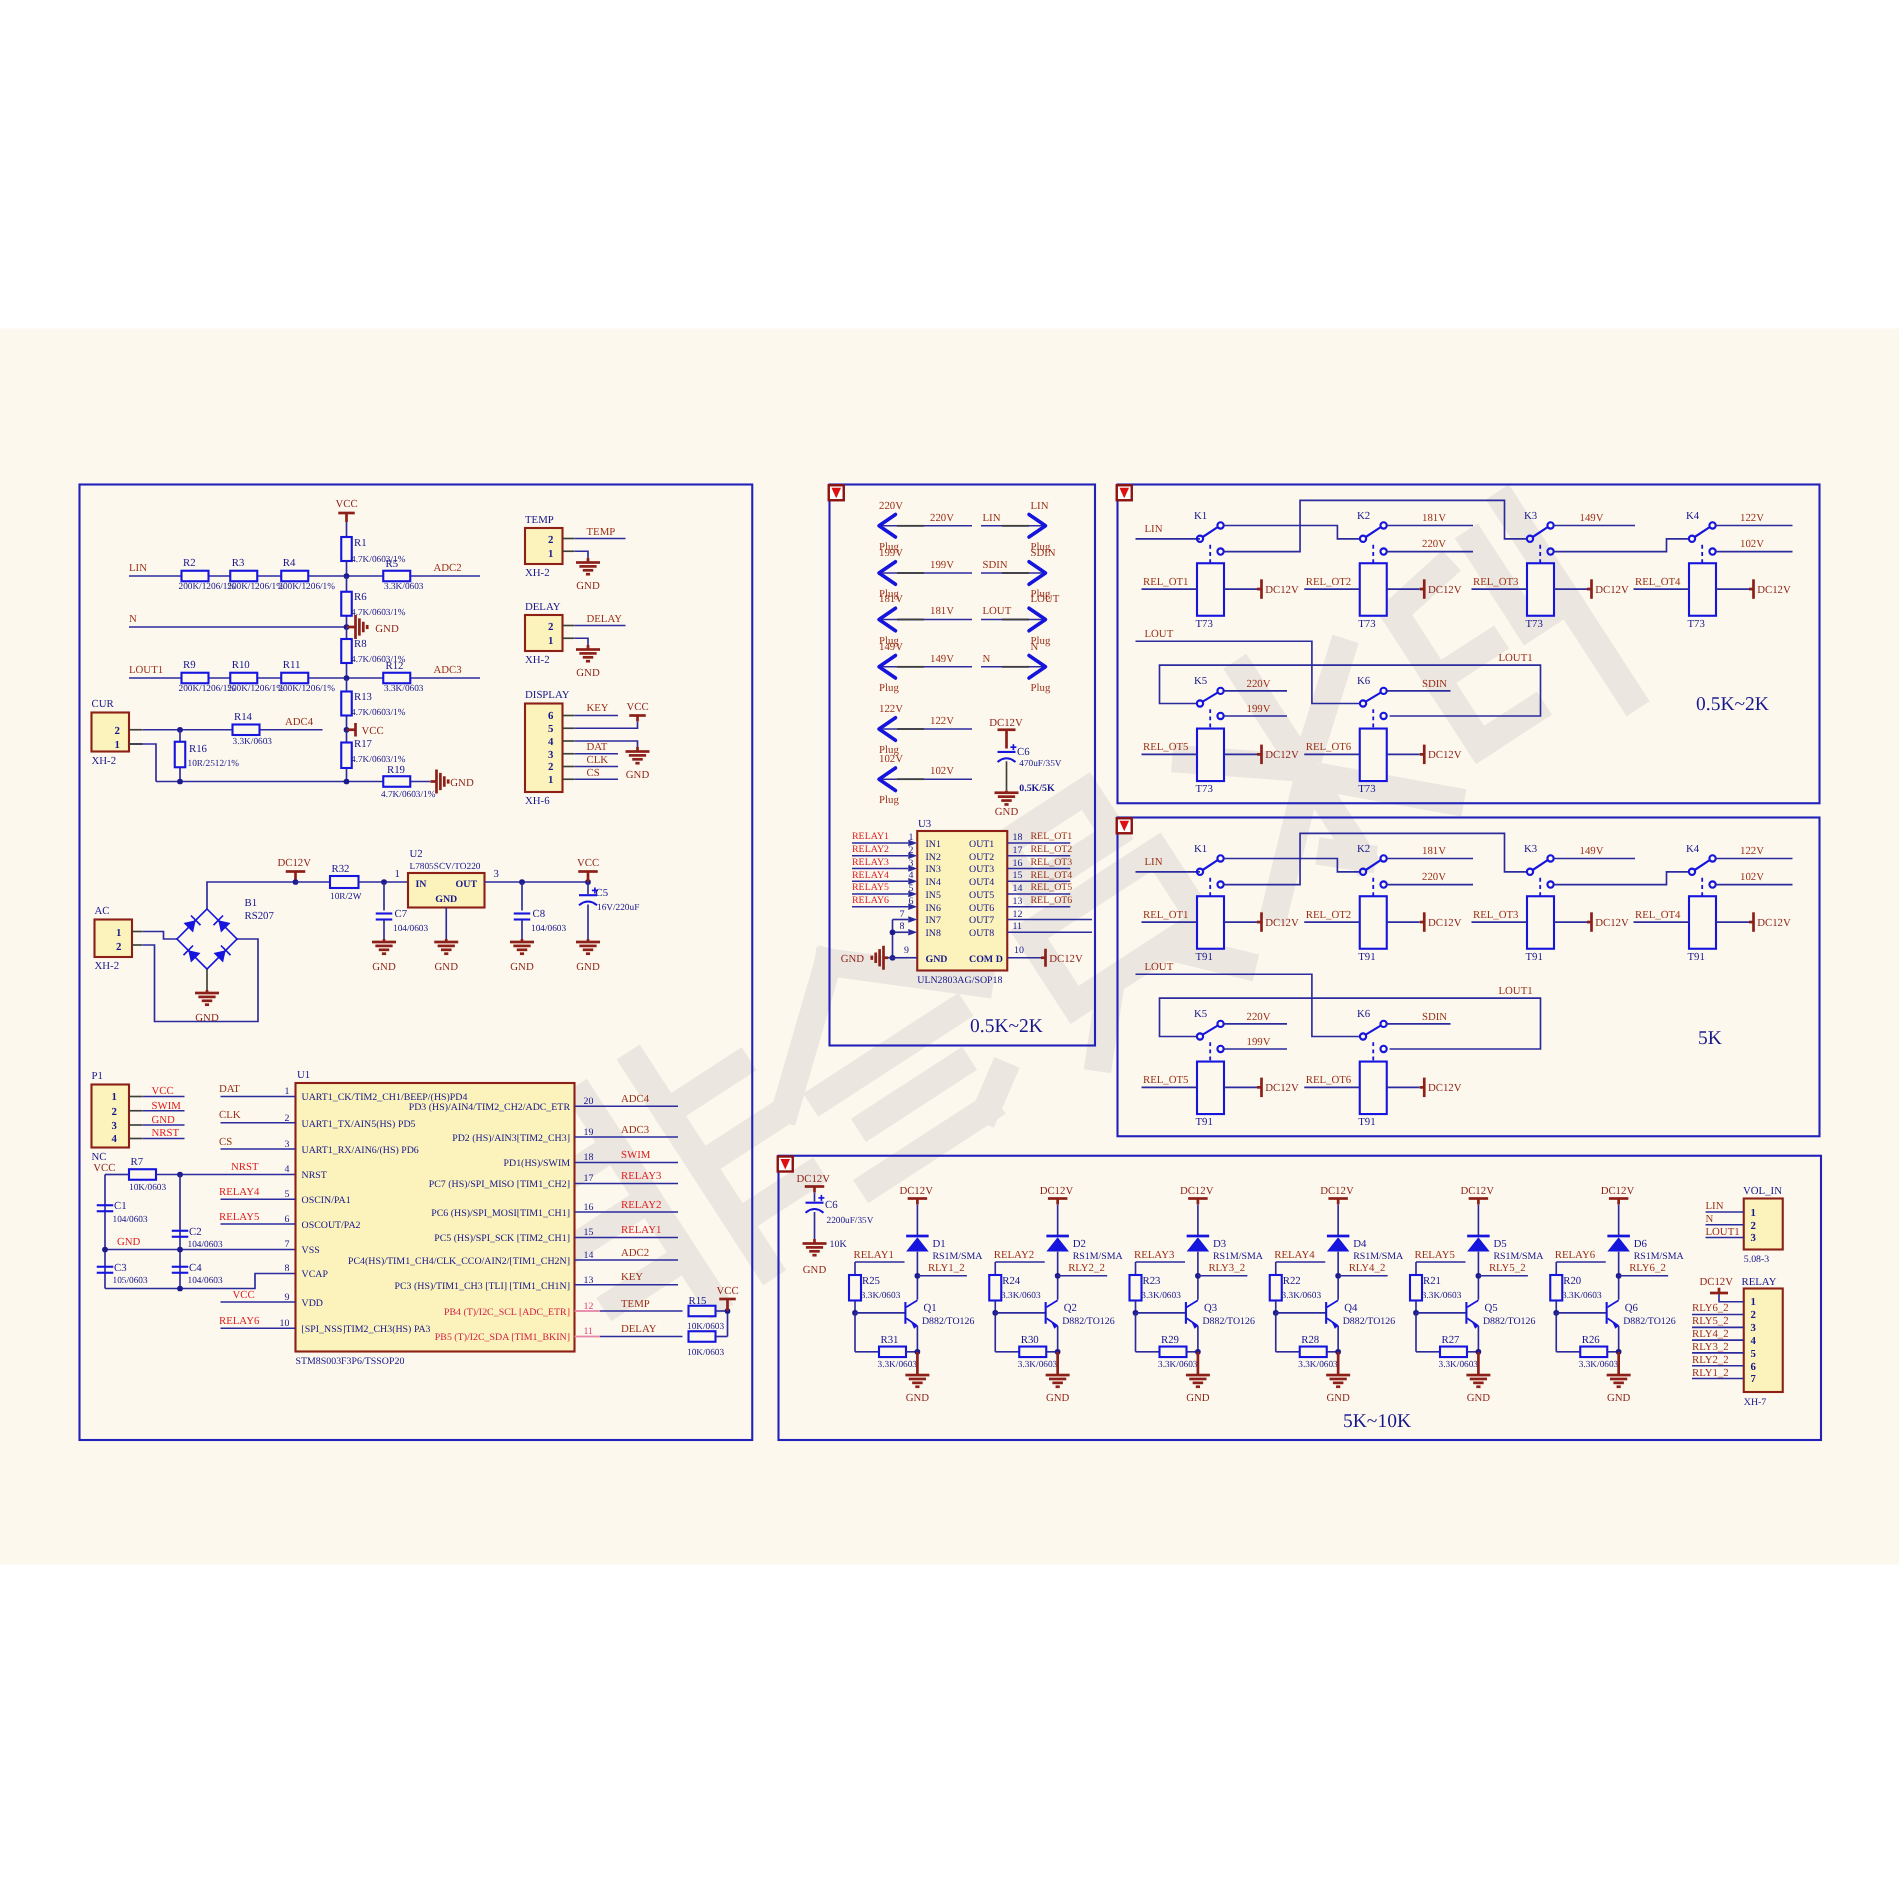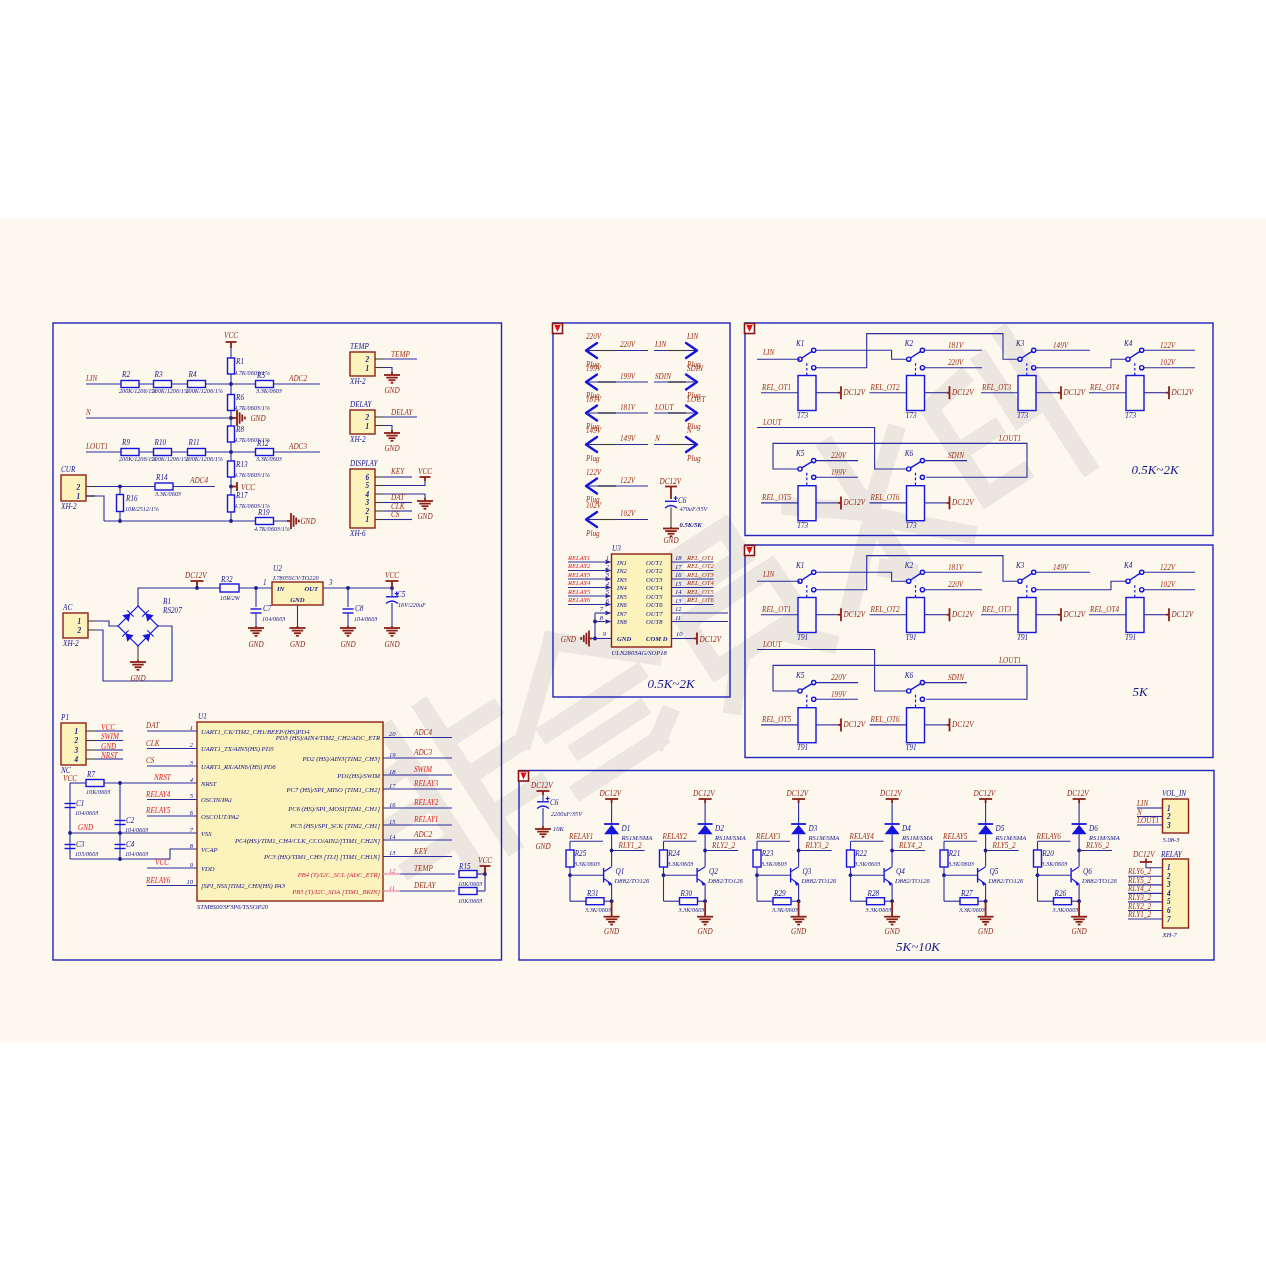--- a/index.html
+++ b/index.html
@@ -1,16 +1,16 @@
 <!DOCTYPE html>
 <html><head>
 <meta charset="utf-8">
 <style>
   html,body{margin:0;padding:0;background:#fff;}
-  .page{position:relative;width:1266px;height:1138px;overflow:hidden;font-style:italic;}
+  .page{position:relative;width:1266px;height:1138px;overflow:hidden;}
   svg{display:block;}
   .t{font-family:"Liberation Serif","DejaVu Serif",serif;}
   .navy{fill:#16168c;}
   .brick{fill:#9a3018;}
   .red{fill:#e02020;}
   .crims{fill:#d42048;}
   .pink{fill:#e0447a;}
   .pwr{fill:#8c1f14;}
   .b{font-weight:bold;}
   .f6{font-size:6.2px;}

